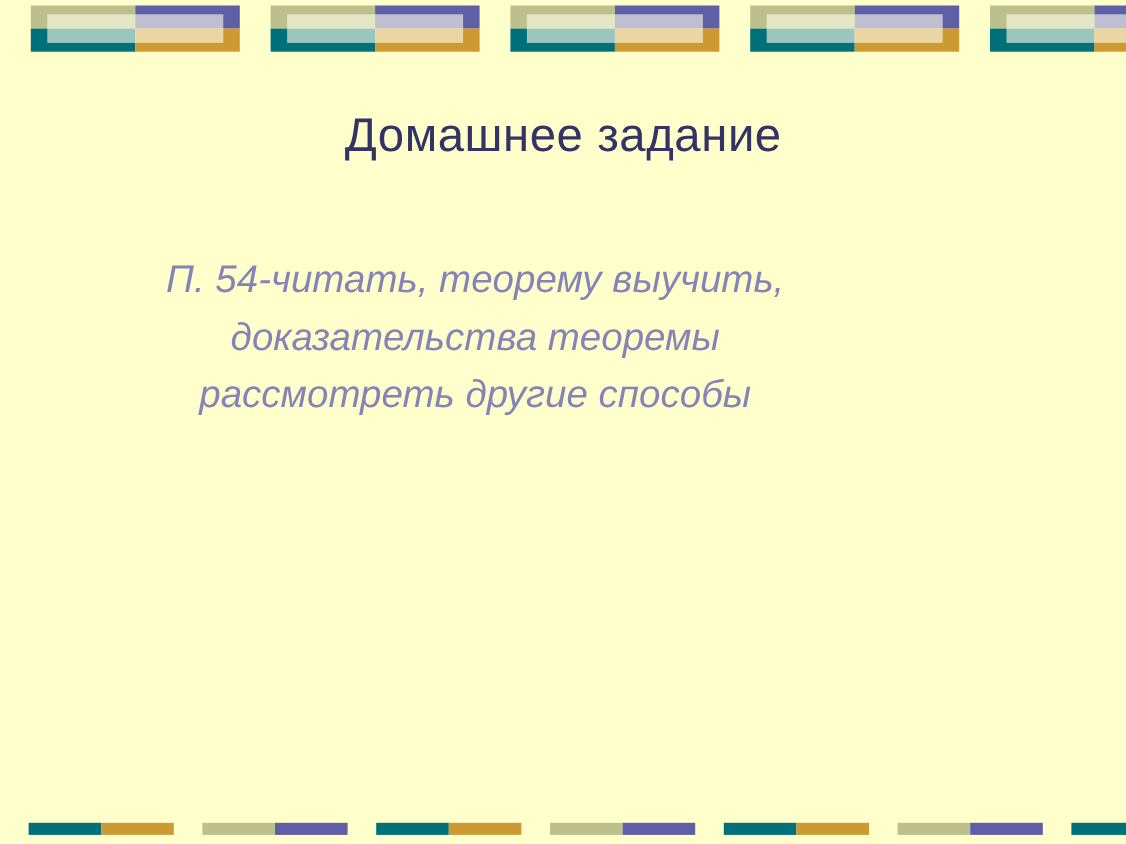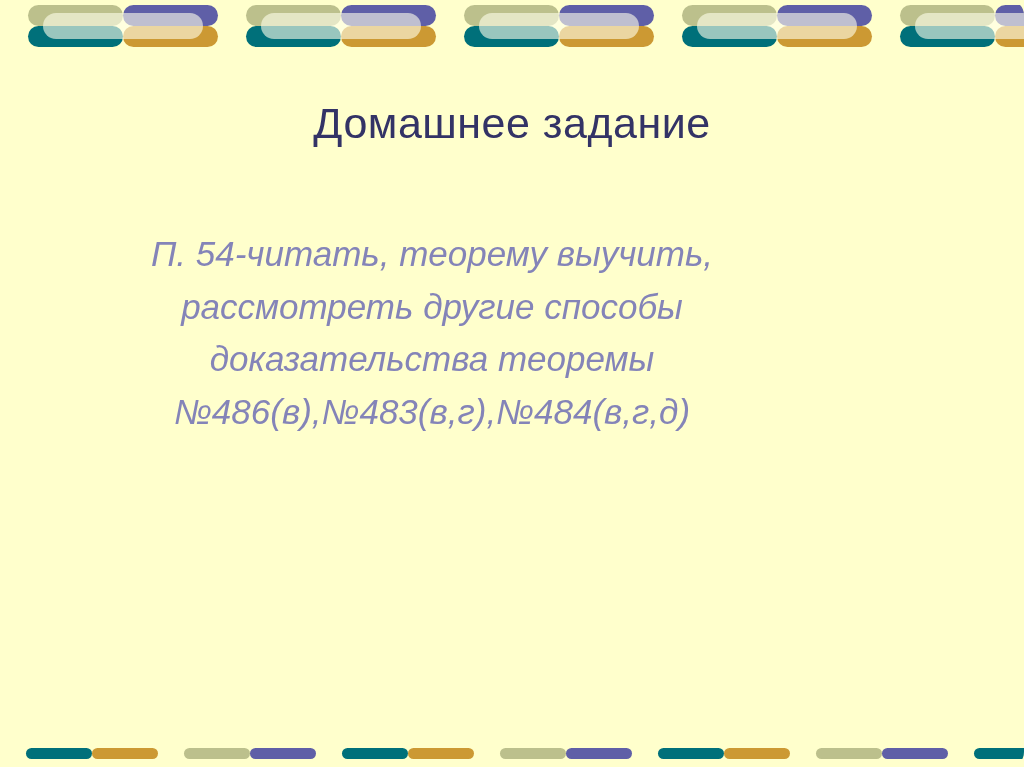--- a/index.html
+++ b/index.html
@@ -1,15 +1,15 @@
 <!DOCTYPE html>
 <html><head>
 <meta charset="utf-8">
 <style>
-  * { margin:0; padding:0; box-sizing:border-box;border-radius:15px; }
+  * { margin:0; padding:0; box-sizing:border-box; }
 
   html, body {
     width:1024px;
     height:767px;
     overflow:hidden;
   }
 
   body {
     background:#FFFFCC;
     font-family:"Liberation Sans", sans-serif;
@@ -156,23 +156,22 @@
       <div class="deco-q bl"></div>
       <div class="deco-q br"></div>
       <div class="deco-overlay"></div>
     </div>
   </div>
 
   <h1 class="title">Домашнее задание</h1>
 
   <div class="body-block">
     <span class="body-line">П. 54-читать, теорему выучить,</span>
+    <span class="body-line">доказательства теоремы</span>
     <span class="body-line">рассмотреть другие способы</span>
-    <span class="body-line">доказательства теоремы</span>
-    <span class="body-line">№486(в),№483(в,г),№484(в,г,д)</span>
   </div>
 
   <div class="bottom-band">
     <div class="bar-group">
       <div class="bar-seg teal"></div>
       <div class="bar-seg gold"></div>
     </div>
     <div class="bar-group">
       <div class="bar-seg sage"></div>
       <div class="bar-seg purple"></div>

